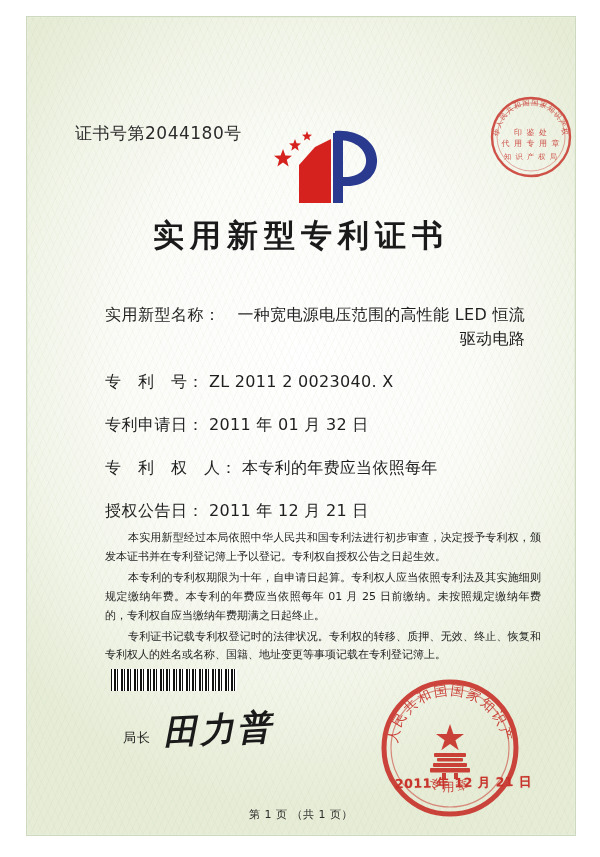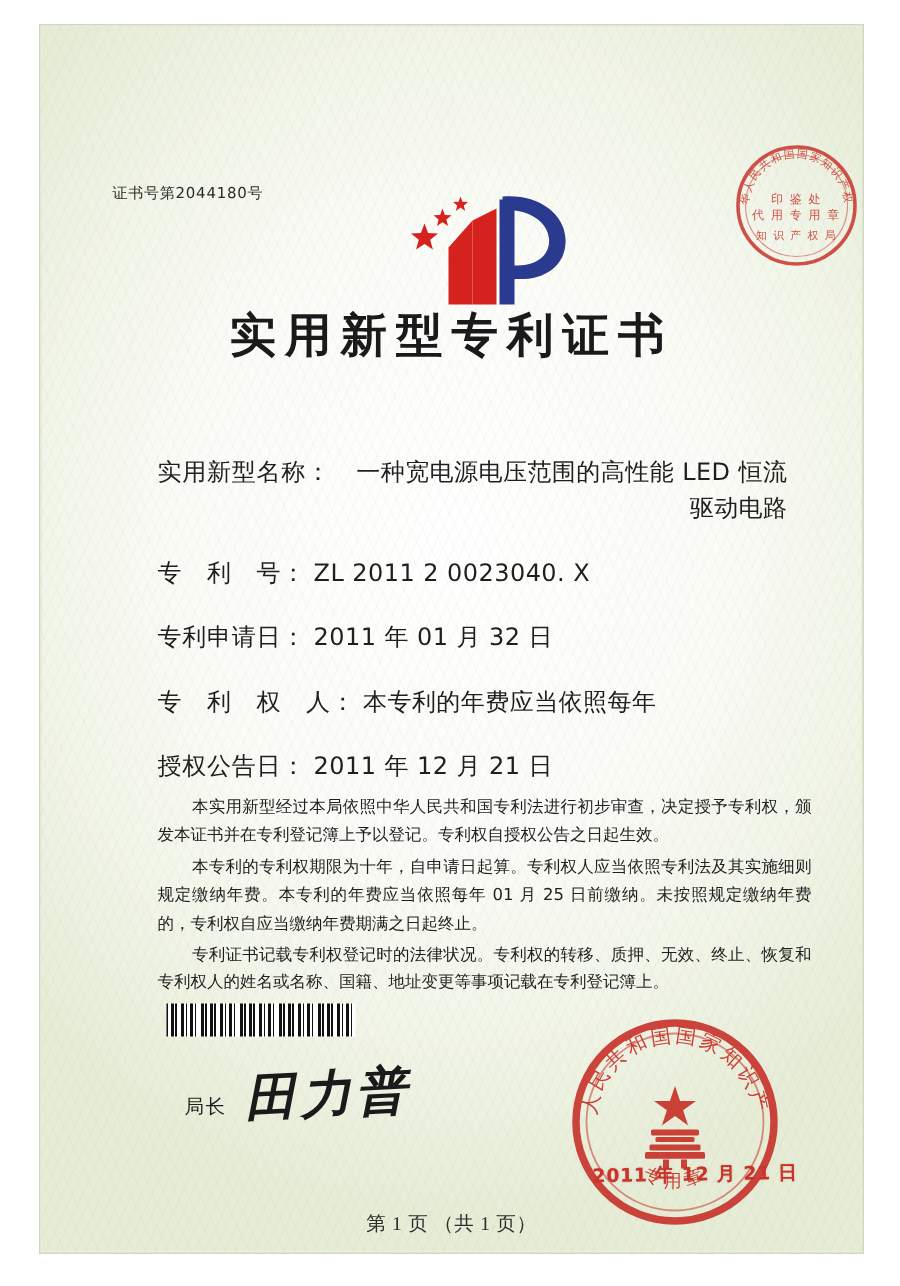--- a/index.html
+++ b/index.html
@@ -42,39 +42,39 @@
   .paper-inner {
     position: absolute;
     inset: 0;
     z-index: 2;
   }
   
   .cert-no {
     position: absolute;
     left: 48px;
     top: 105px;
-    font-size: 10px;
+    font-size: 17px;
     color: #2b2b2b;
     letter-spacing: 0.5px;
     white-space: nowrap;
   }
   
   .logo {
     position: absolute;
     left: 246px;
     top: 108px;
     width: 108px;
     height: 84px;
   }
   
   .doc-title {
     position: absolute;
     left: 0;
     right: 0;
-    top: 186px;
+    top: 198px;
     text-align: center;
     font-family: "DejaVu Serif", "Liberation Serif", serif;
     font-size: 31px;
     font-weight: bold;
     letter-spacing: 6px;
     color: #1a1a1a;
   }
   
   .fields {
     position: absolute;
@@ -177,24 +177,23 @@
     width: 84px;
     height: 84px;
   }
   
   .page-footer {
     position: absolute;
     left: 0;
     right: 0;
     top: 790px;
     text-align: center;
-    font-size: 13px;
+    font-size: 11px;
     color: #2b2b2b;
     letter-spacing: 0.5px;
-    font-family: Liberation Serif, serif;
   }
   .seal-text {
     font-family: "DejaVu Sans", "Liberation Sans", sans-serif;
     fill: #c8342c;
   }
 </style>
 </head>
 <body>
 
 <div id="page">

